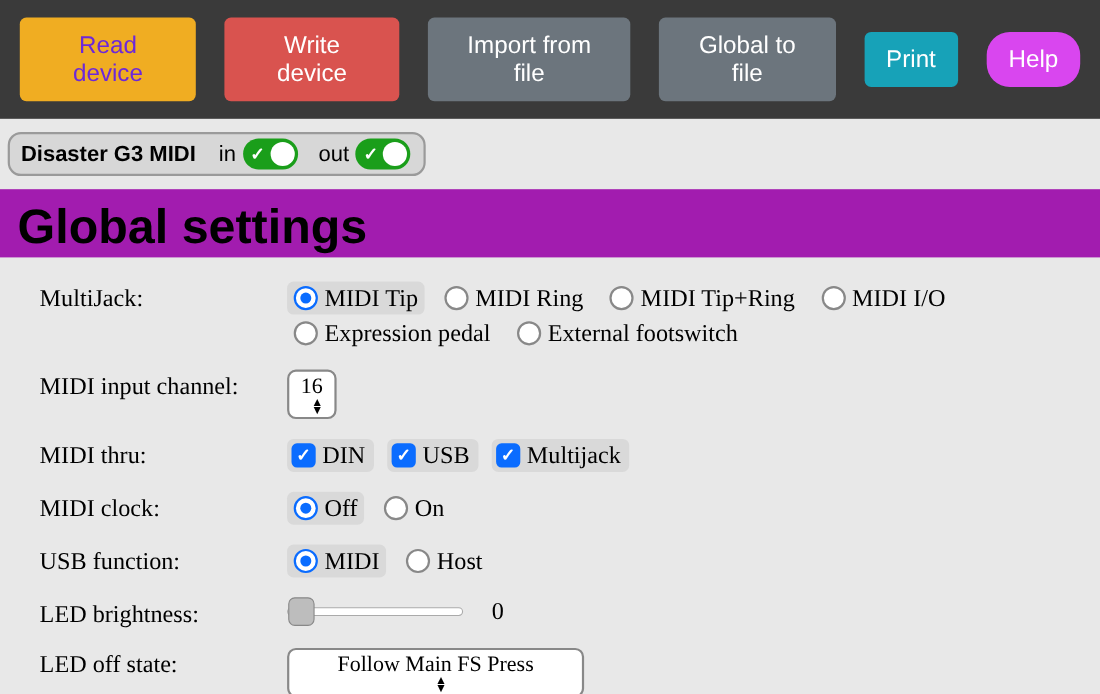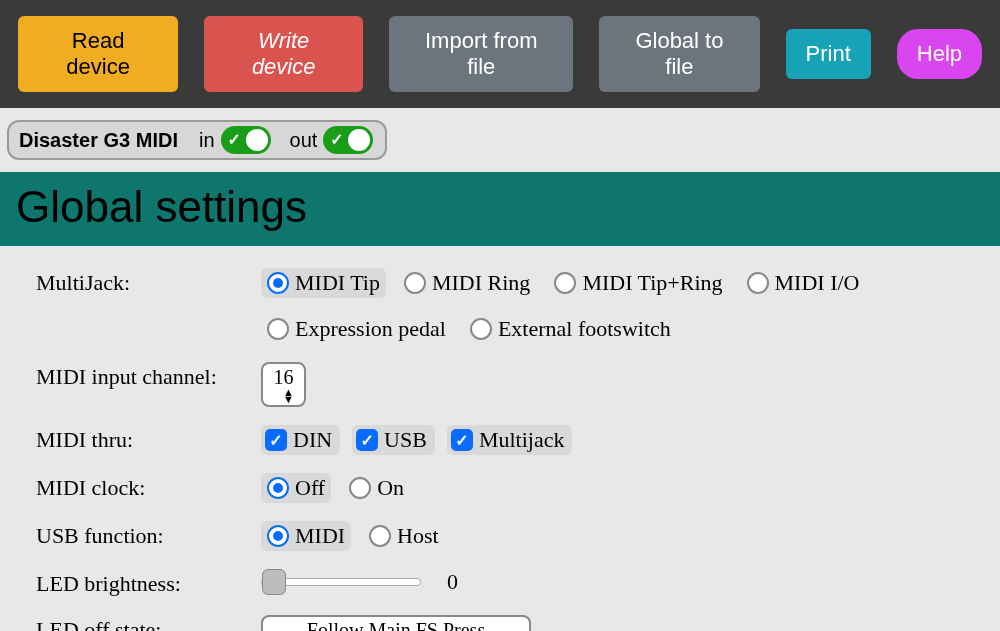--- a/index.html
+++ b/index.html
@@ -18,22 +18,22 @@
     align-items: center;
   }
   .btn {
     border: none;
     border-radius: 6px;
     padding: 12px 20px;
     font-size: 22px;
     cursor: pointer;
     color: #fff;
   }
-  .btn-warning { background: #f0ad22; color: #000000; }
-  .btn-danger  { background: #d9534f; font-style: italic; }
+  .btn-warning { background: #f0ad22; color: #6d28d9; }
+  .btn-danger  { background: #d9534f; }
   .btn-gray    { background: #6c757d; }
   .btn-teal    { background: #17a2b8; }
   .btn-blue    { background: #d946ef; border-radius: 21px; }
 
   .device-bar {
     padding: 12px 7px;
   }
   .device-chip {
     display: inline-flex;
     align-items: center;
@@ -67,24 +67,24 @@
   .toggle .check {
     position: absolute;
     left: 7px;
     top: 4px;
     color: #fff;
     font-size: 16px;
     font-weight: bold;
   }
 
   .section-header {
-    background: #0f766e;
-    padding: 10px 16px 14px 16px;
+    background: #a21caf;
+    padding: 10px 16px 2px 16px;
     font-size: 44px;
-    font-weight: 400;
+    font-weight: 700;
   }
 
   .settings {
     padding: 22px 36px;
   }
   .row {
     display: flex;
     align-items: flex-start;
     margin-bottom: 18px;
     font-size: 22px;
@@ -92,21 +92,21 @@
   }
   .row .label {
     width: 225px;
     flex-shrink: 0;
     padding-top: 2px;
   }
   .row .value {
     display: flex;
     flex-wrap: wrap;
     align-items: center;
-    gap: 16px 12px;
+    gap: 2px 12px;
   }
 
   .radio {
     display: inline-flex;
     align-items: center;
     padding: 2px 6px;
     border-radius: 6px;
     cursor: pointer;
   }
   .radio.selected { background: #d9d9d9; }

